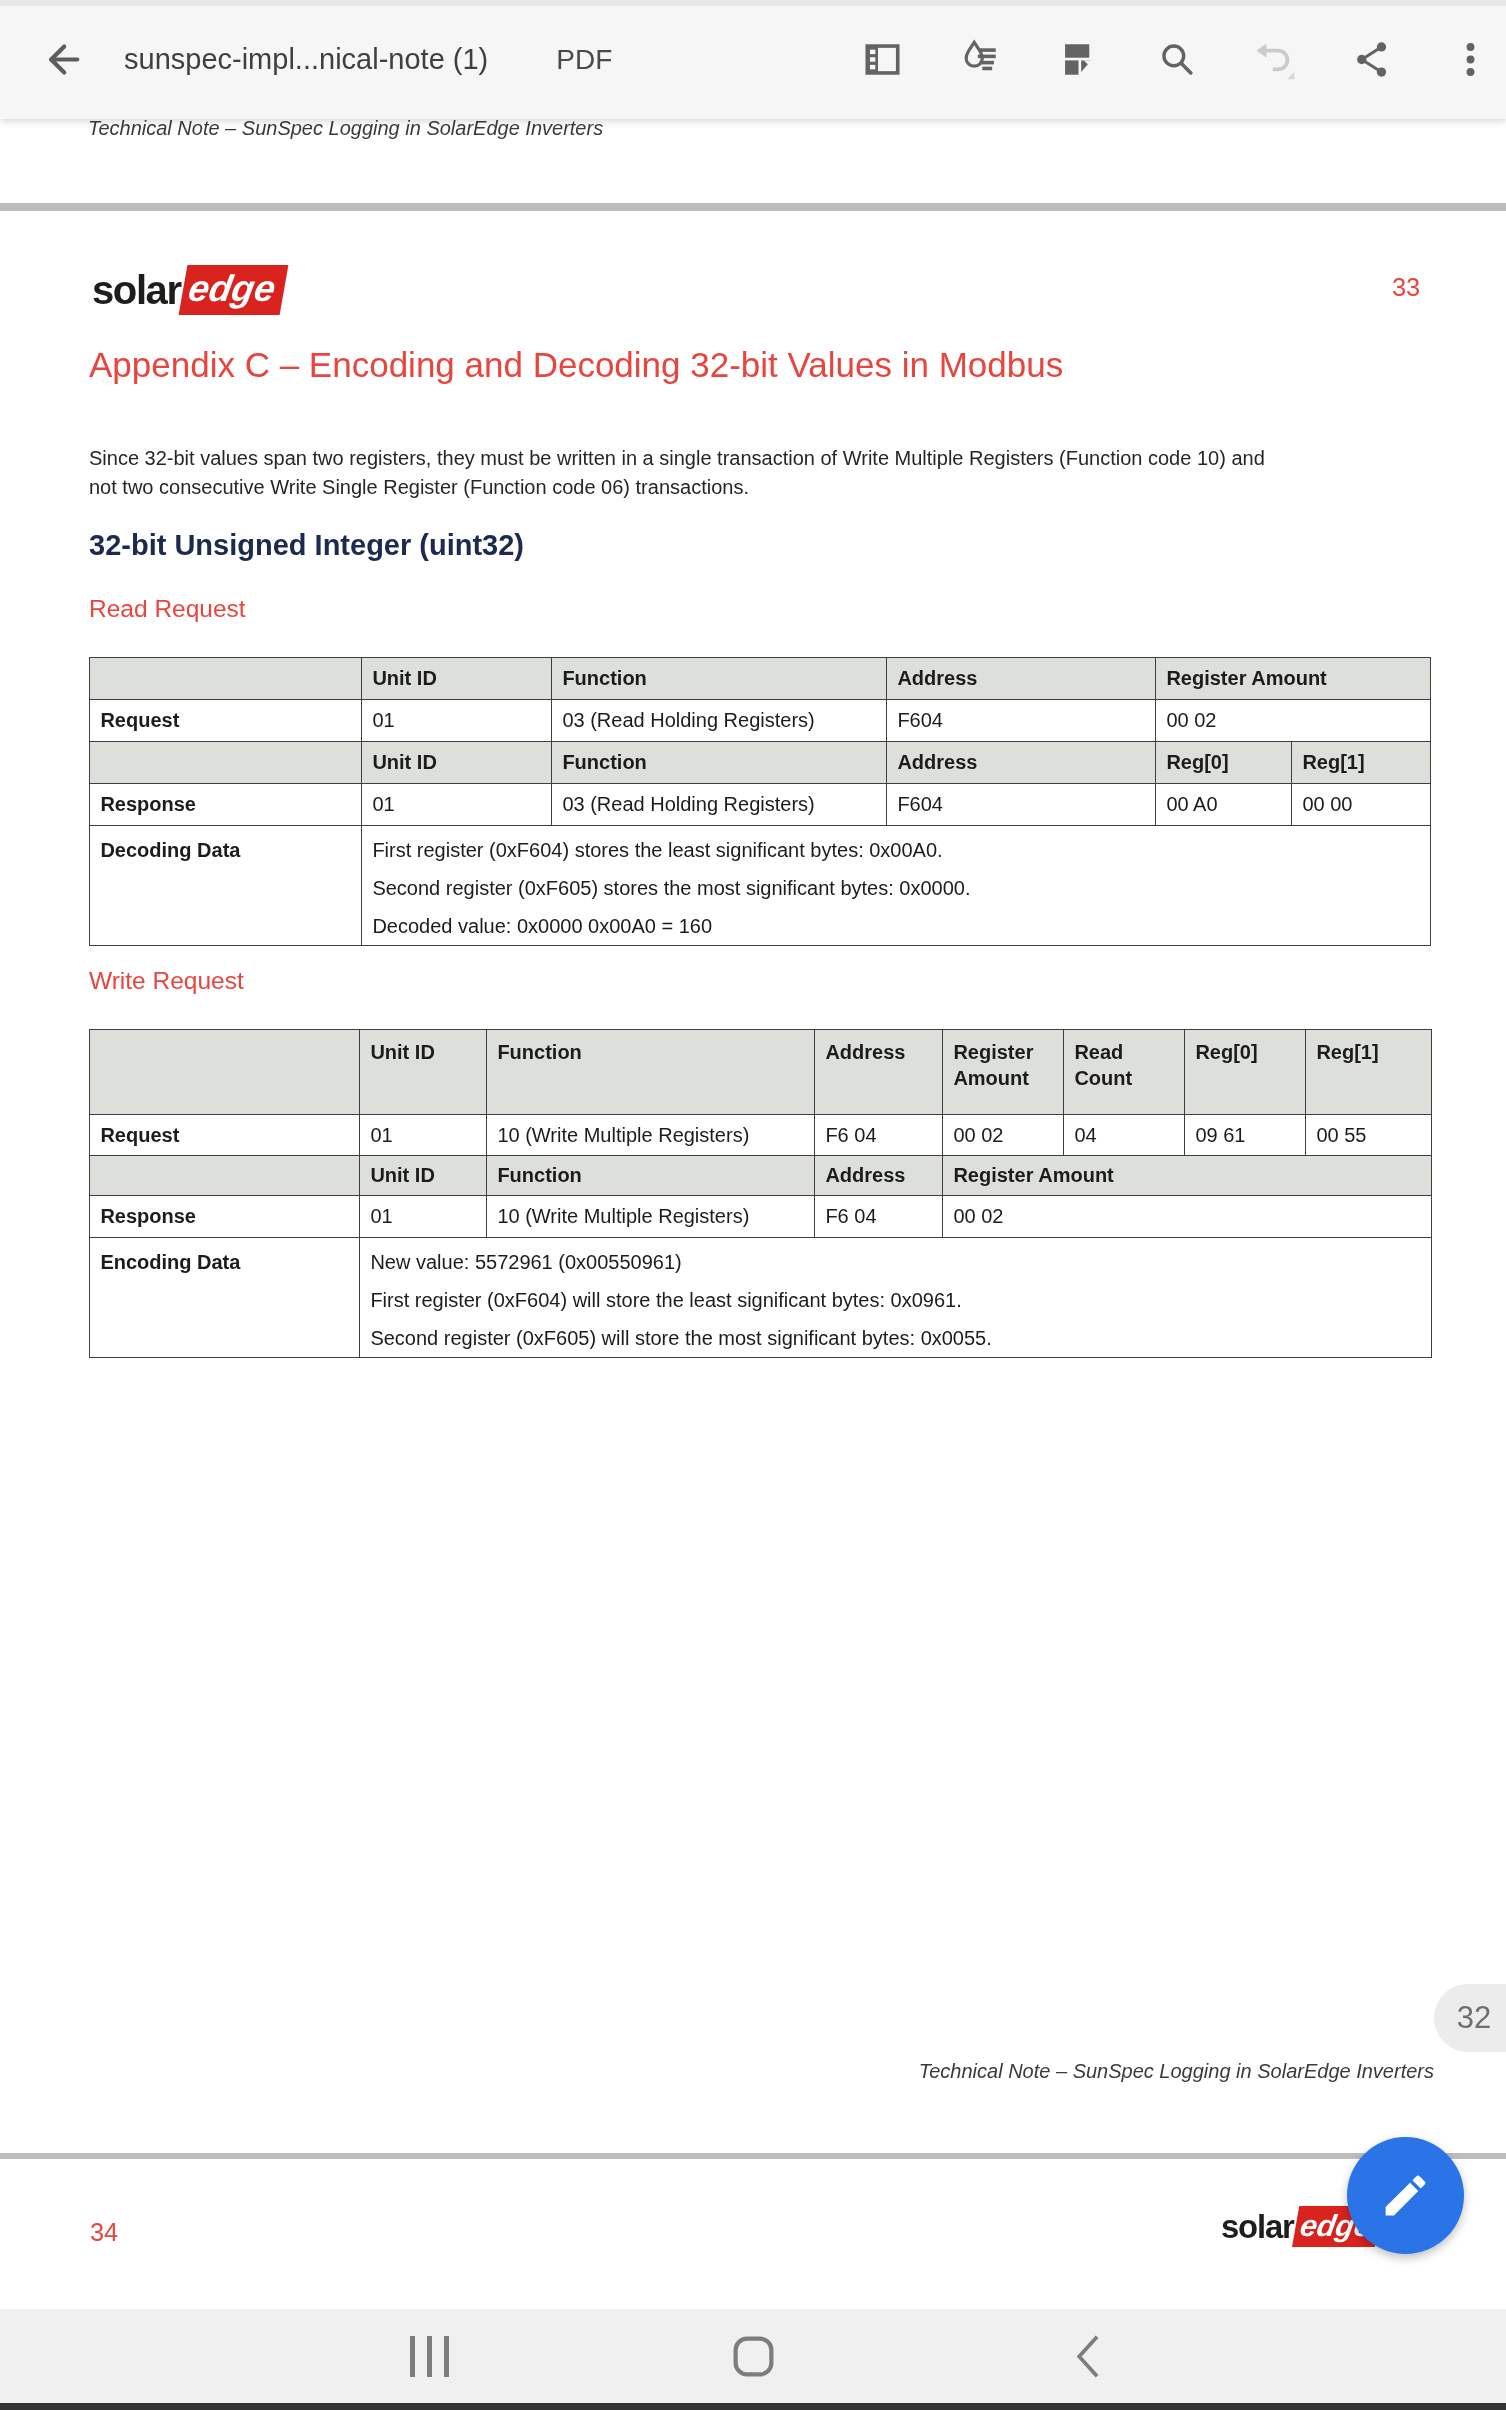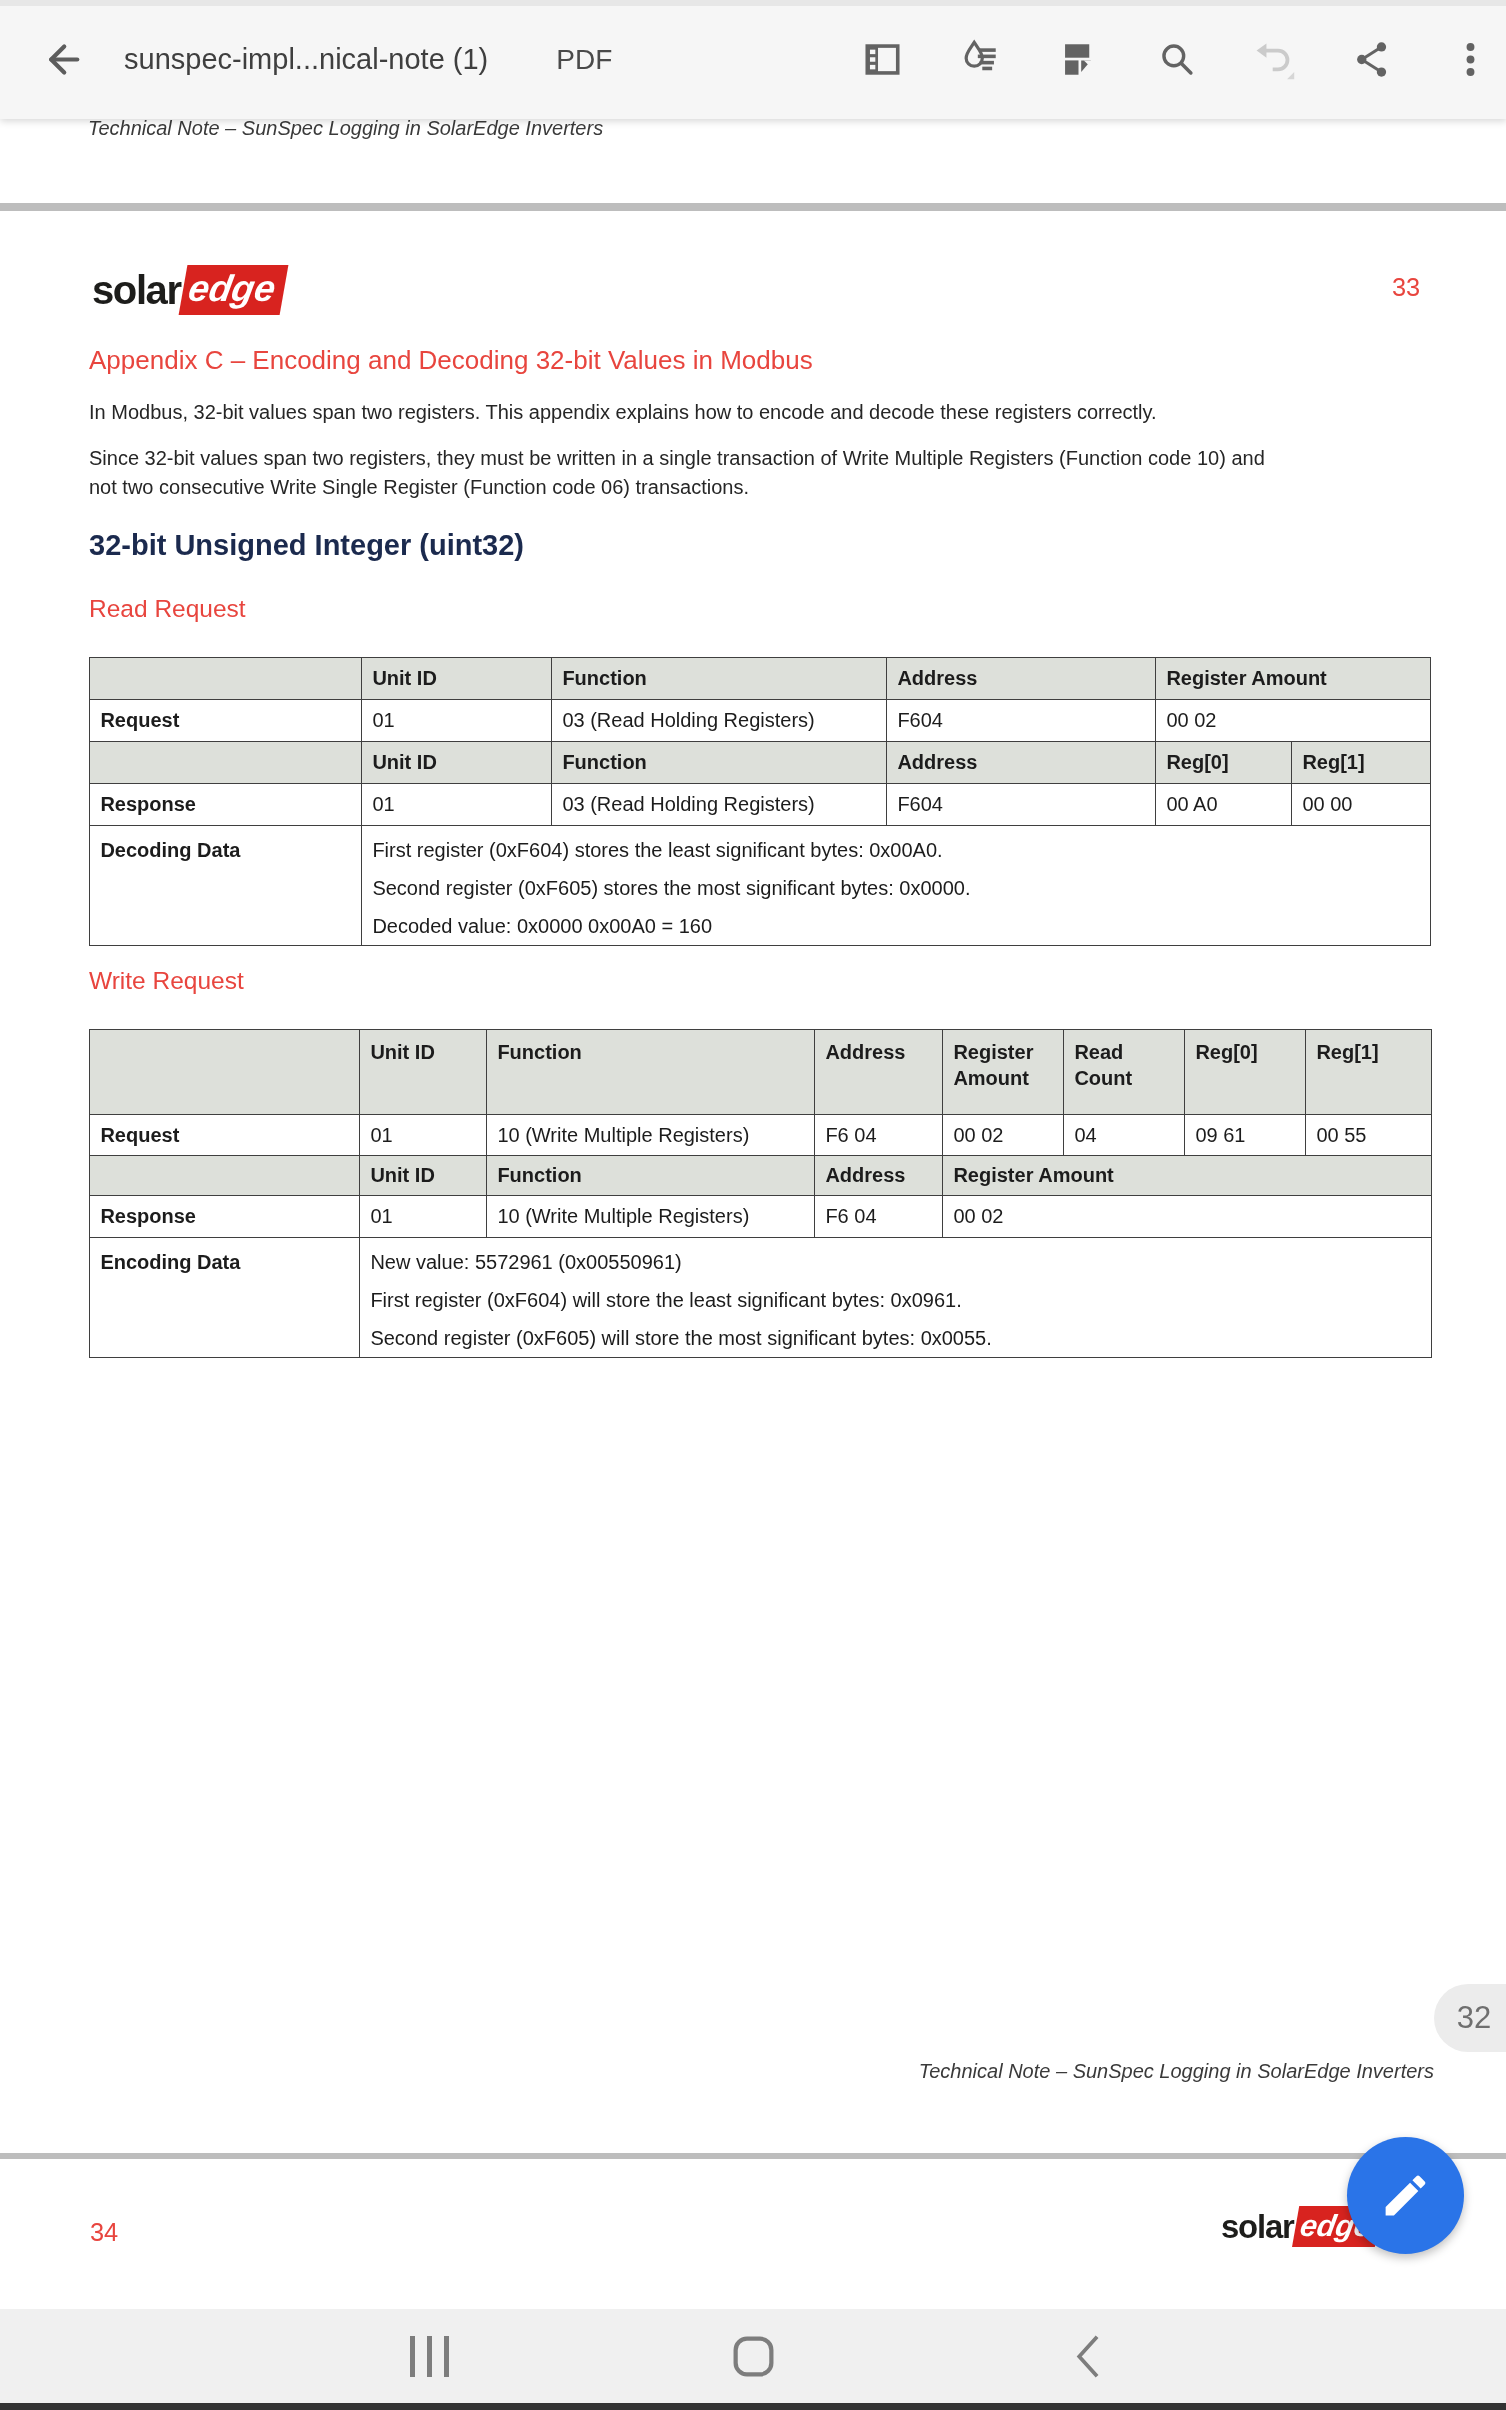--- a/index.html
+++ b/index.html
@@ -30,21 +30,21 @@
   #page34{top:2159px;height:150px;overflow:hidden;}
 
   
   .logo{position:absolute;display:flex;align-items:center;}
   .logo .solar{font-weight:bold;font-size:40px;color:#1d1d1b;letter-spacing:-1.4px;}
   .logo .edge{display:inline-block;background:#d8231f;color:#fff;font-weight:bold;font-style:italic;
               font-size:37px;line-height:1;padding:4.7px 9.4px 8.5px 5.6px;transform:skewX(-10deg);margin-left:2.8px;}
   #logo34{transform:scale(0.82);transform-origin:left top;}
 
   .pagenum{position:absolute;font-size:25.4px;color:#e8453e;}
-  .h1red{position:absolute;font-size:26px;color:#e8453e;white-space:nowrap;}
+  .h1red{position:absolute;font-size:35px;color:#e8453e;white-space:nowrap;}
   .body-p{position:absolute;font-size:20px;color:#262626;line-height:29px;}
   .hnavy{position:absolute;font-size:29px;font-weight:bold;color:#1b2a4e;white-space:nowrap;}
   .hred{position:absolute;font-size:24.5px;color:#e8453e;white-space:nowrap;}
   .pg-footer{position:absolute;font-size:20px;font-style:italic;color:#3a3a3a;white-space:nowrap;}
 
   
   table.modbus{position:absolute;border-collapse:collapse;table-layout:fixed;width:1342px;
                font-size:20px;color:#1c1c1c;}
   table.modbus td{border:1.9px solid #3f3f3f;padding:0 0 0 10.4px;vertical-align:middle;overflow:hidden;}
   table.modbus td.hdr{background:#dde0da;font-weight:bold;}
@@ -88,21 +88,20 @@
     <div id="page33" class="pdfpage">
 
       <div class="logo" style="left:92px;top:54px;">
         <span class="solar">solar</span>
         <span class="edge">edge</span>
       </div>
       <div class="pagenum" style="left:1392px;top:62px;">33</div>
 
       <div class="h1red" style="left:89px;top:134px;">Appendix C – Encoding and Decoding 32-bit Values in Modbus</div>
 
-      <div class="body-p" style="left:89px;top:187px;width:1347px;">In Modbus, 32-bit values span two registers. This appendix explains how to encode and decode these registers correctly.</div>
 
       <div class="body-p" style="left:89px;top:233px;width:1347px;">
         <span style="display:block;">Since 32-bit values span two registers, they must be written in a single transaction of Write Multiple Registers (Function code 10) and</span>
         <span style="display:block;">not two consecutive Write Single Register (Function code 06) transactions.</span>
       </div>
 
       <div class="hnavy" style="left:89px;top:318px;">32-bit Unsigned Integer (uint32)</div>
 
       <div class="hred" style="left:89px;top:384px;">Read Request</div>
 

